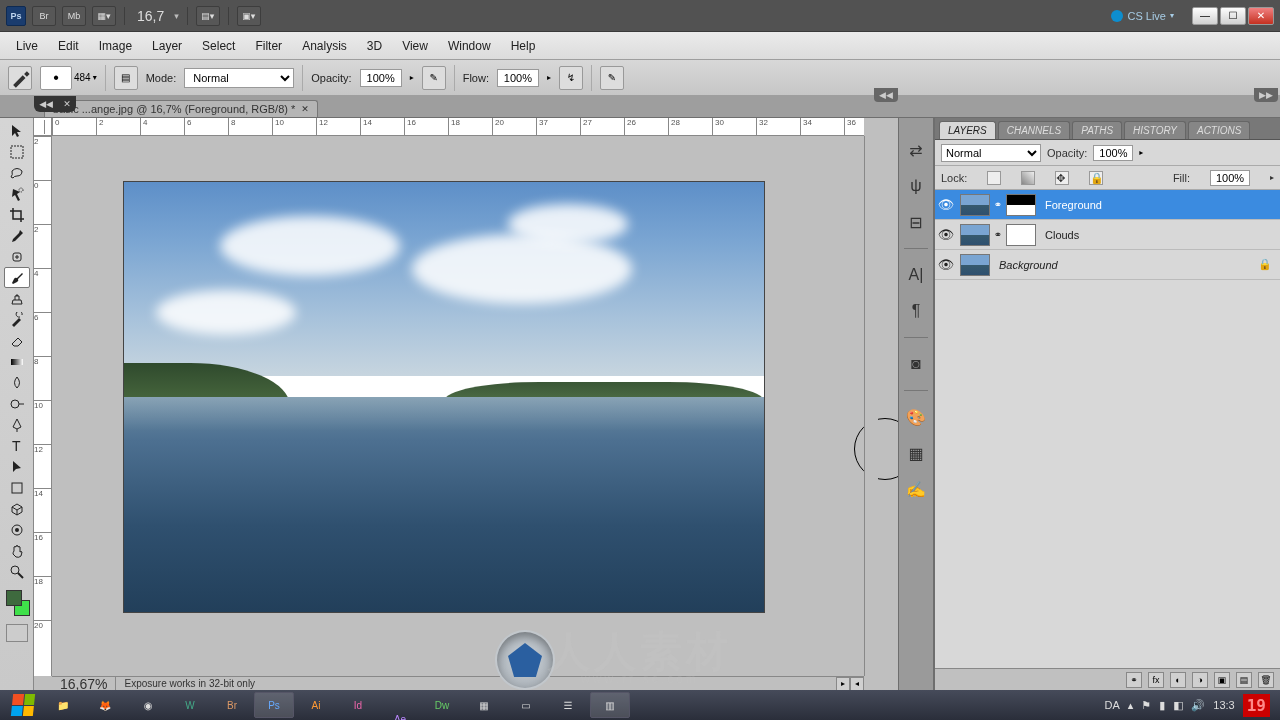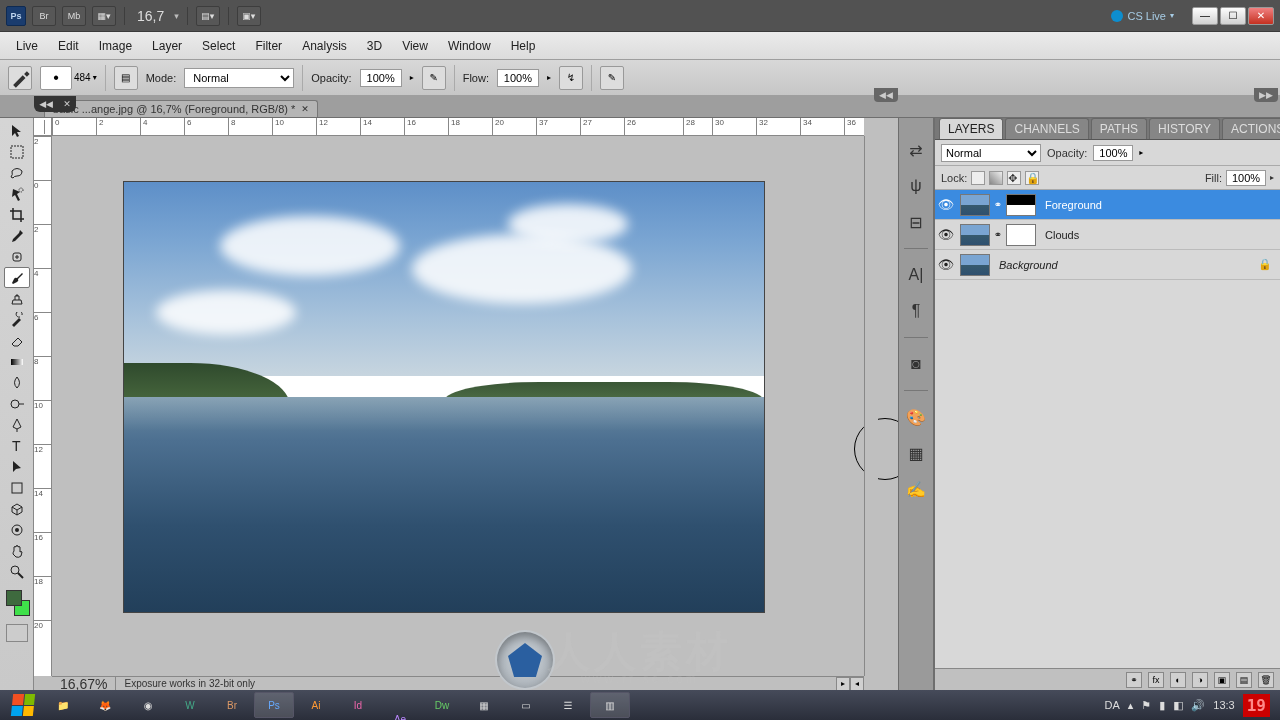--- a/index.html
+++ b/index.html
@@ -80,28 +80,28 @@
 .scroll-v { position: absolute; right: 20px; top: 18px; bottom: 14px; width: 14px; background: #bfbfbf; border-left: 1px solid #888; }
 
 
 .dock { width: 36px; background: #9a9a9a; border-left: 1px solid #6e6e6e; border-right: 1px solid #6e6e6e; display: flex; flex-direction: column; align-items: center; padding-top: 20px; gap: 12px; }
 .dock .dicon { width: 24px; height: 24px; display:flex; align-items:center; justify-content:center; color:#333; cursor:pointer; border-radius:2px; }
 .dock .dsep { width: 24px; height: 1px; background: #777; margin: 2px 0; }
 
 
 .panels { width: 346px; background: #808080; border-left: 1px solid #6e6e6e; display: flex; flex-direction: column; }
 .panel-tabs { height: 22px; background: #787878; display: flex; align-items: flex-end; padding-left: 4px; gap: 2px; border-bottom:1px solid #555; }
-.ptab { padding: 3px 8px; font-size: 12px; color: #ddd; background: #868686; border-radius: 3px 3px 0 0; cursor:pointer; border:1px solid #666; border-bottom:none; }
+.ptab { padding: 3px 8px; font-size: 10px; color: #ddd; background: #868686; border-radius: 3px 3px 0 0; cursor:pointer; border:1px solid #666; border-bottom:none;font-style:italic; }
 .ptab.active { background: #d8d8d8; color: #222; }
 .panel-body { flex:1; background: #d8d8d8; display:flex; flex-direction:column; }
 .layer-opts { height: 26px; display:flex; align-items:center; padding: 0 6px; gap: 6px; border-bottom:1px solid #aaa; }
 .layer-opts select { width: 100px; height:18px; font-size:11px; border:1px solid #999; background:#fff; }
 .layer-opts .lbl { font-size: 11px; color:#333; }
 .layer-opts input { width: 40px; height:16px; font-size:11px; border:1px solid #999; text-align:center; }
-.lock-row { height: 24px; display:flex; align-items:center; padding:0 6px; gap:4px; border-bottom:1px solid #aaa; font-size:11px; color:#333; }
+.lock-row { height: 24px; display:flex; align-items:center; padding:0 6px; gap:20px; border-bottom:1px solid #aaa; font-size:11px; color:#333; }
 .lock-row .licon { width:14px; height:14px; border:1px solid #999; background:#eee; cursor:pointer; }
 .layers-list { flex:1; overflow:auto; }
 .layer-row { height:30px; display:flex; align-items:center; border-bottom:1px solid #bbb; font-size:11px; color:#222; cursor:pointer; position:relative; }
 .layer-row.sel { background: #3b8be0; color:#fff; }
 .layer-row .eye { width:22px; text-align:center; font-size:13px; cursor:pointer; }
 .layer-row .thumb { width:30px; height:22px; border:1px solid #777; margin:0 3px; background: linear-gradient(#7aa5d2 0%, #7aa5d2 48%, #2f4a2d 49%, #365a6e 52%, #2f506f 100%); }
 .layer-row .link { width:10px; font-size:10px; text-align:center; }
 .layer-row .mask { width:30px; height:22px; border:1px solid #777; margin:0 3px; }
 .layer-row .mask.m1 { background: linear-gradient(to bottom, #000 0%, #000 50%, #fff 51%, #fff 100%); }
 .layer-row .mask.m2 { background: #fff; }
@@ -364,21 +364,21 @@
         <div class="tick" style="left: 176px;">8</div>
         <div class="tick" style="left: 220px;">10</div>
         <div class="tick" style="left: 264px;">12</div>
         <div class="tick" style="left: 308px;">14</div>
         <div class="tick" style="left: 352px;">16</div>
         <div class="tick" style="left: 396px;">18</div>
         <div class="tick" style="left: 440px;">20</div>
         <div class="tick" style="left: 484px;">37</div>
         <div class="tick" style="left: 528px;">27</div>
         <div class="tick" style="left: 572px;">26</div>
-        <div class="tick" style="left: 631px; text-align: right;">28</div>
+        <div class="tick" style="left: 616px; text-align: right;">28</div>
         <div class="tick" style="left: 660px;">30</div>
         <div class="tick" style="left: 704px;">32</div>
         <div class="tick" style="left: 748px;">34</div>
         <div class="tick" style="left: 792px;">36</div>
       </div>
     <div class="ruler-v" id="ruler-v">
         <div class="tick" style="top: 0px;">2</div>
         <div class="tick" style="top: 44px;">0</div>
         <div class="tick" style="top: 88px;">2</div>
         <div class="tick" style="top: 132px;">4</div>

